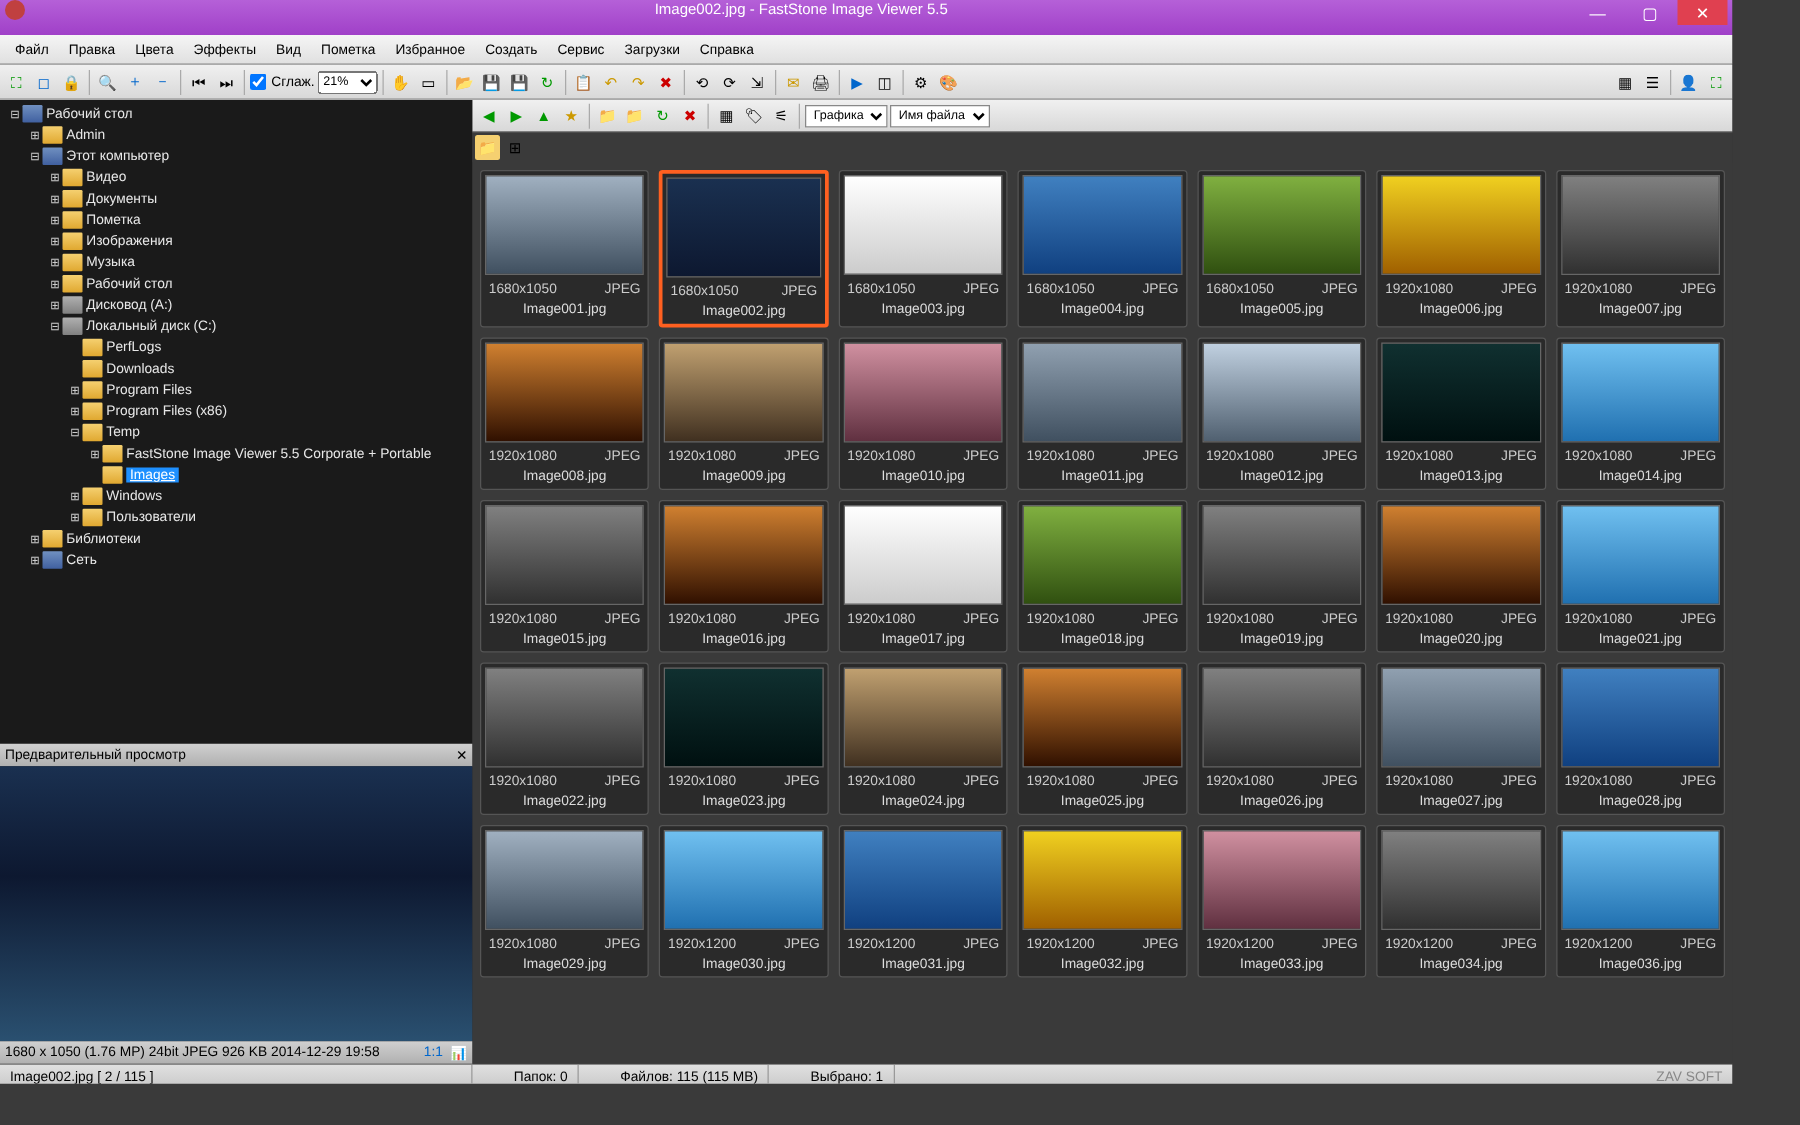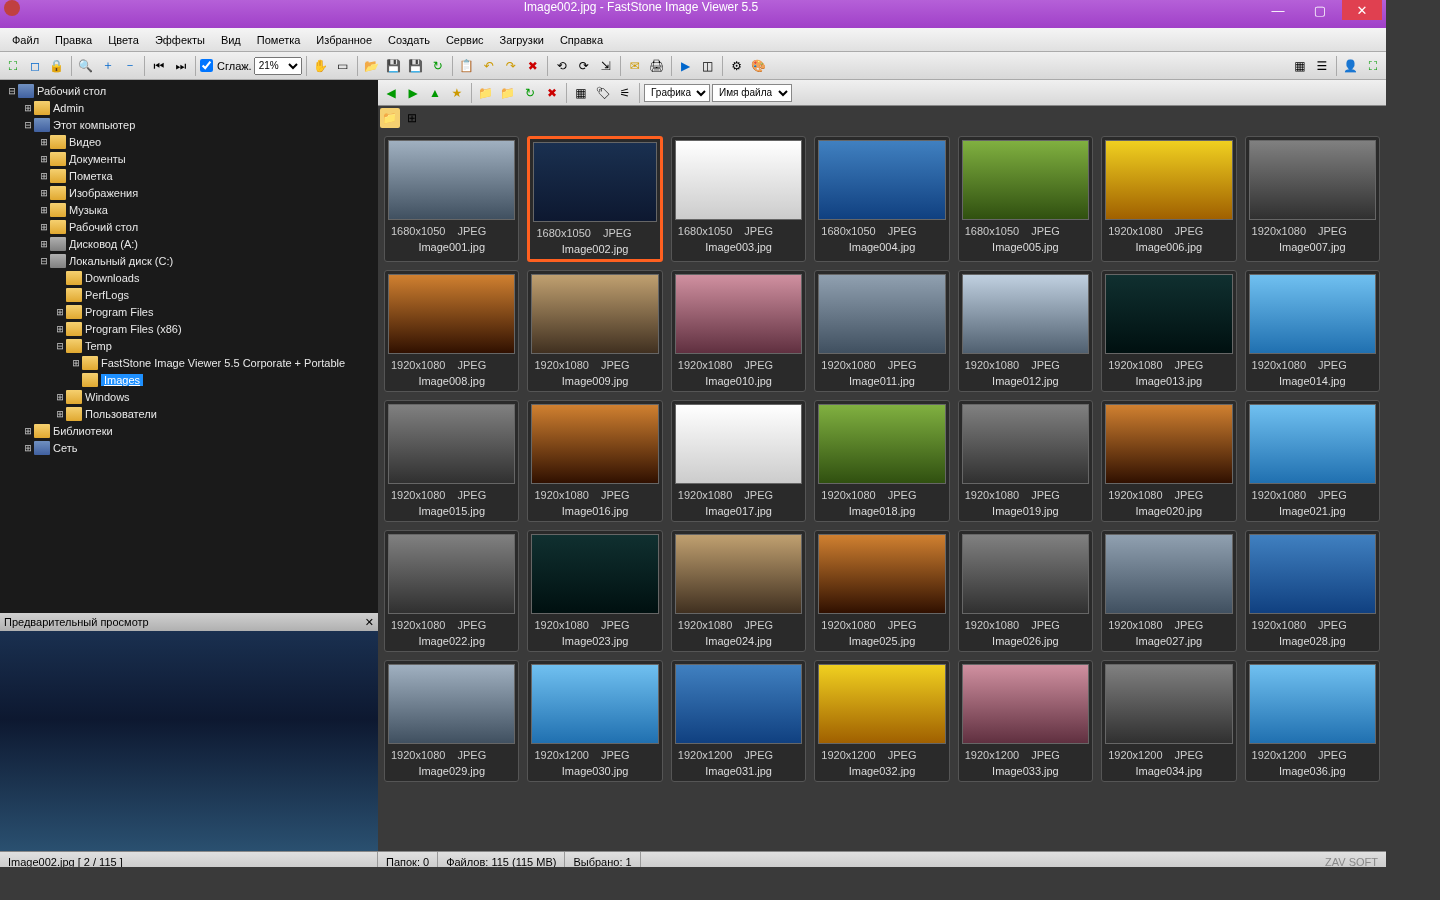--- a/index.html
+++ b/index.html
@@ -34,23 +34,23 @@
 .preview-info{height:18px;background:linear-gradient(#d0d0d0,#b0b0b0);display:flex;align-items:center;padding:0 4px;font-size:10px;gap:6px;}
 .right{flex:1;display:flex;flex-direction:column;background:#3a3a3a;}
 .toolbar2{height:26px;background:linear-gradient(#f0f0f0,#d8d8d8);border-bottom:1px solid #888;display:flex;align-items:center;padding:0 3px;gap:2px;}
 .pathbar{height:24px;background:#3a3a3a;display:flex;align-items:center;padding:2px;gap:2px;}
 .pathbar input{flex:1;height:20px;background:#fff;border:1px solid #666;padding:0 4px;font-size:11px;}
 .grid{flex:1;overflow:auto;padding:6px;}
 .grid-inner{display:grid;grid-template-columns:repeat(7,1fr);gap:8px;}
 .thumb{background:#2a2a2a;border:1px solid #555;border-radius:3px;overflow:hidden;cursor:pointer;}
 .thumb.sel{border:3px solid #ff6020;}
 .thumb-img{height:80px;background:#444;margin:3px;border:1px solid #666;}
-.thumb-meta{display:flex;padding:2px 6px;color:#ccc;font-size:10px;gap:12px;}
+.thumb-meta{display:flex;justify-content:space-between;padding:2px 6px;color:#ccc;font-size:10px;gap:12px;}
 .thumb-name{text-align:center;color:#ddd;padding:2px 0 4px;font-size:11px;}
-.status{height:20px;background:linear-gradient(#e0e0e0,#c8c8c8);border-top:1px solid #888;display:flex;align-items:center;font-size:11px;}
+.status{height:20px;background:linear-gradient(#e0e0e0,#c8c8c8);border-top:1px solid #888;display:flex;align-items:center;font-size:11px;gap:25px;}
 .status .cell{padding:0 8px;border-right:1px solid #999;height:100%;display:flex;align-items:center;}
 .status .watermark{margin-left:auto;padding-right:8px;color:#888;}
 
 .g1{background:linear-gradient(#a0b0c0,#405060);}
 .g2{background:linear-gradient(#1a3050,#0d1830);}
 .g3{background:linear-gradient(#fff,#ccc);}
 .g4{background:linear-gradient(#4080c0,#104080);}
 .g5{background:linear-gradient(#80b040,#305010);}
 .g6{background:linear-gradient(#f0d020,#a06000);}
 .g7{background:linear-gradient(#808080,#303030);}
@@ -192,26 +192,26 @@
           <span class="lbl">Дисковод (A:)</span>
         </div>
         <div class="tree-row" style="padding-left: 36px;">
           <span class="exp">⊟</span>
           <span class="ficon drive"></span>
           <span class="lbl">Локальный диск (C:)</span>
         </div>
         <div class="tree-row" style="padding-left: 52px;">
           <span class="exp"></span>
           <span class="ficon folder"></span>
+          <span class="lbl">PerfLogs</span>
+        </div>
+        <div class="tree-row" style="padding-left: 52px;">
+          <span class="exp"></span>
+          <span class="ficon folder"></span>
           <span class="lbl">Downloads</span>
-        </div>
-        <div class="tree-row" style="padding-left: 52px;">
-          <span class="exp"></span>
-          <span class="ficon folder"></span>
-          <span class="lbl">PerfLogs</span>
         </div>
         <div class="tree-row" style="padding-left: 52px;">
           <span class="exp">⊞</span>
           <span class="ficon folder"></span>
           <span class="lbl">Program Files</span>
         </div>
         <div class="tree-row" style="padding-left: 52px;">
           <span class="exp">⊞</span>
           <span class="ficon folder"></span>
           <span class="lbl">Program Files (x86)</span>
@@ -252,20 +252,25 @@
           <span class="lbl">Сеть</span>
         </div>
       </div>
     <div class="preview-hdr">
       <span>Предварительный просмотр</span>
       <span class="x">✕</span>
     </div>
     <div class="preview-img">
         <div class="fake"></div>
       </div>
+    <div class="preview-info">
+      <span>1680 x 1050 (1.76 MP)  24bit  JPEG  926 KB  2014-12-29 19:58</span>
+      <span style="margin-left:auto;color:#06c">1:1</span>
+      <span>📊</span>
+    </div>
   </div>
   <div class="right">
     <div class="toolbar2">
       <div class="tb" style="color:#090">◀</div>
       <div class="tb" style="color:#090">▶</div>
       <div class="tb" style="color:#090">▲</div>
       <div class="tb" style="color:#c90">★</div>
       <div class="tsep"></div>
       <div class="tb" style="color:#c90">📁</div>
       <div class="tb" style="color:#c90">📁</div>

